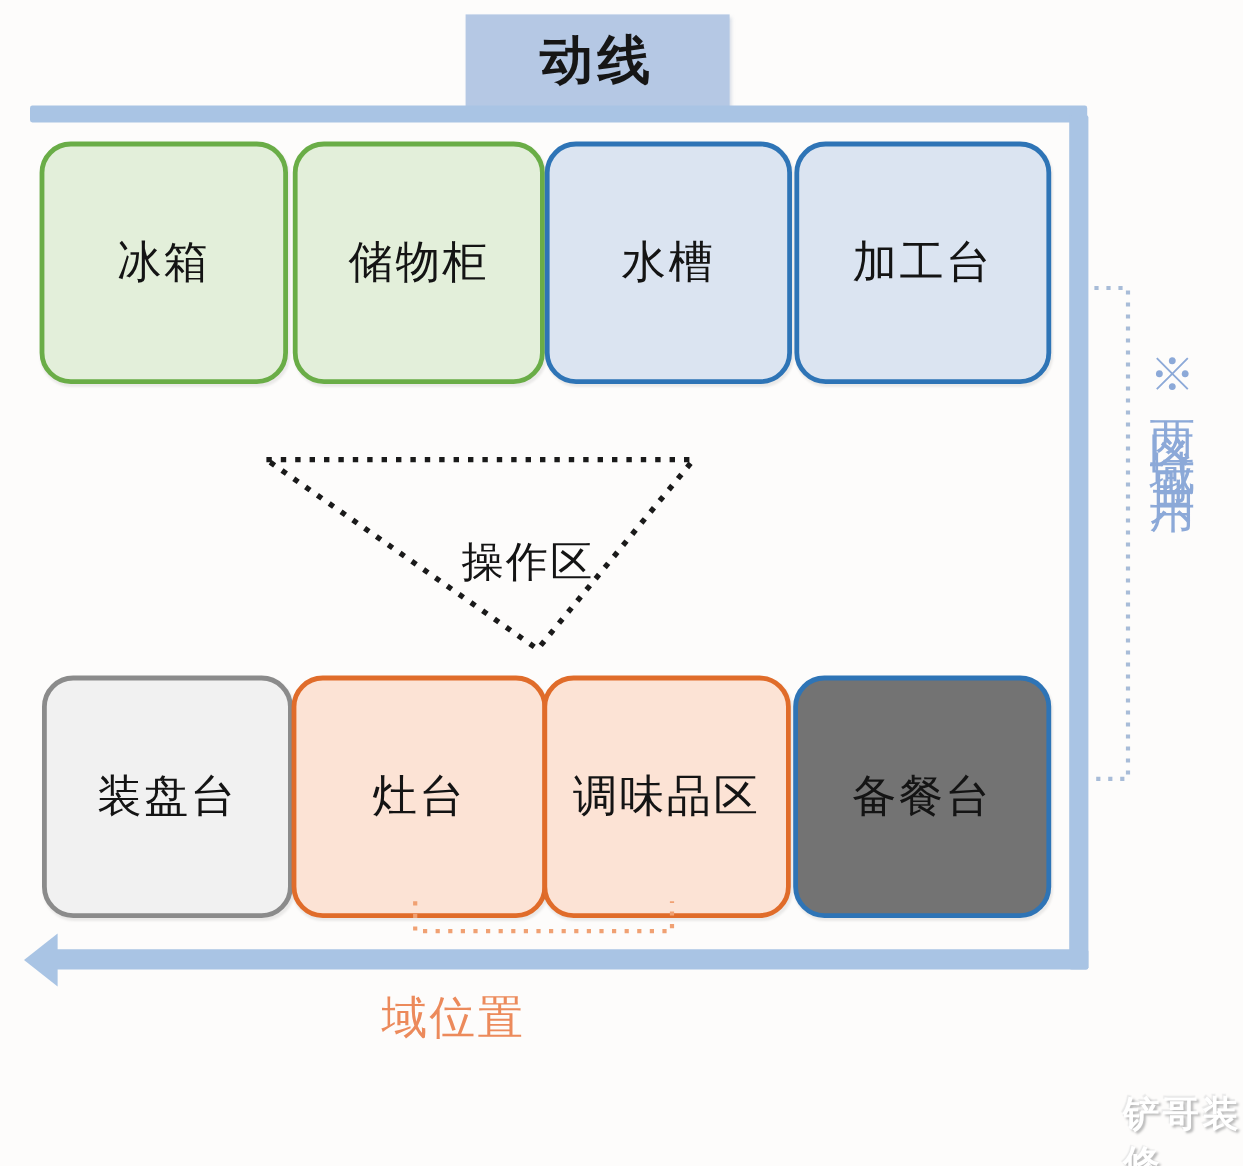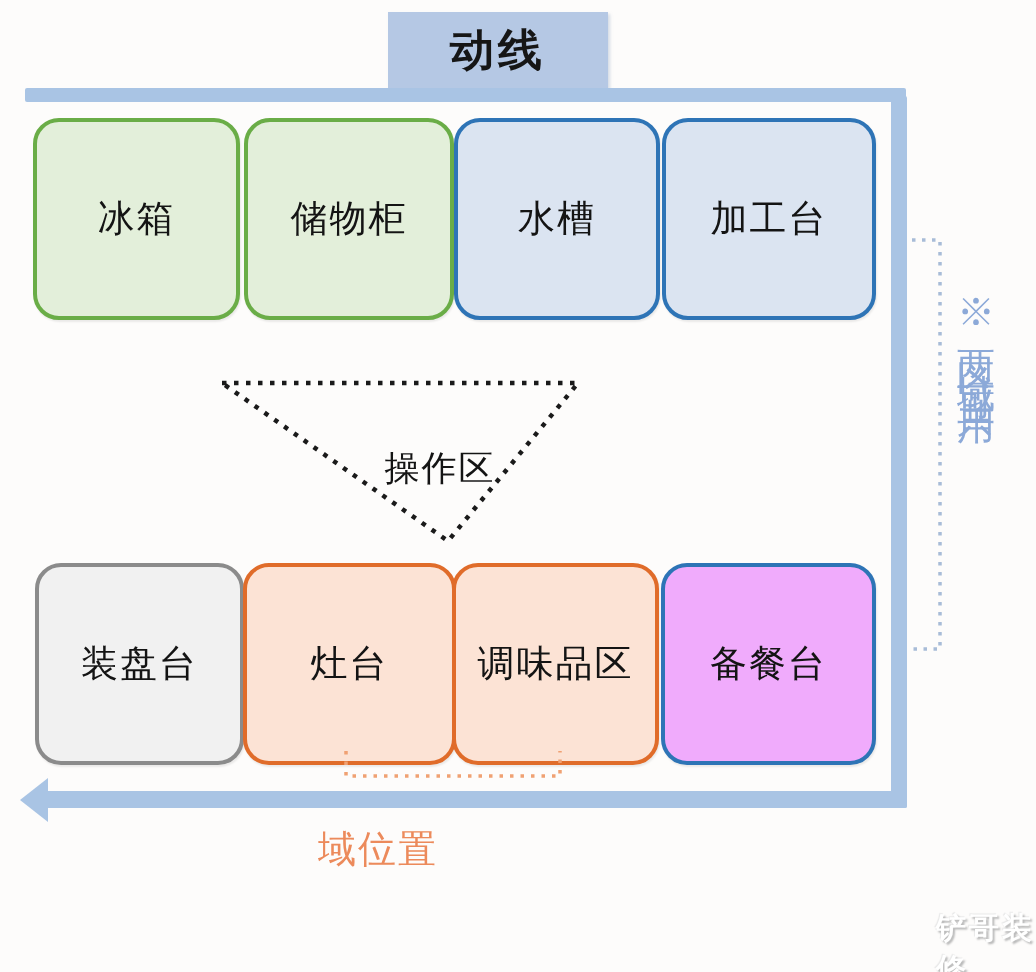--- a/index.html
+++ b/index.html
@@ -75,21 +75,21 @@
     <div class="zone" style="left: 33px; width: 199px; background-color: rgb(227, 239, 218); border-color: rgb(106, 173, 71);">冰箱</div>
     <div class="zone" style="left: 244px; width: 202px; background-color: rgb(227, 239, 218); border-color: rgb(106, 173, 71);">储物柜</div>
     <div class="zone" style="left: 454px; width: 198px; background-color: rgb(219, 228, 241); border-color: rgb(46, 116, 182);">水槽</div>
     <div class="zone" style="left: 662px; width: 206px; background-color: rgb(219, 228, 241); border-color: rgb(46, 116, 182);">加工台</div>
   </div>
 
   <div class="row-bottom">
     <div class="zone" style="left: 35px; width: 201px; background-color: rgb(241, 241, 241); border-color: rgb(139, 139, 139);">装盘台</div>
     <div class="zone" style="left: 243px; width: 205px; background-color: rgb(252, 227, 213); border-color: rgb(224, 108, 42);">灶台</div>
     <div class="zone" style="left: 452px; width: 199px; background-color: rgb(252, 227, 213); border-color: rgb(224, 108, 42);">调味品区</div>
-    <div class="zone" style="left: 661px; width: 207px; background-color: #f0abfc; border-color: rgb(46, 116, 182);">备餐台</div>
+    <div class="zone" style="left: 661px; width: 207px; background-color: #737373; border-color: rgb(46, 116, 182);">备餐台</div>
   </div>
 
   <svg class="overlay" width="1036" height="972" viewBox="0 0 1036 972">
     <polygon points="222,383 578,383 448,541" fill="none" stroke-width="4.5" stroke-dasharray="4.5 7.5" stroke-linecap="butt" style="stroke: rgb(26, 26, 26);"></polygon>
     <path d="M912 240 L940 240 L940 649 L912 649" fill="none" stroke-width="3.5" stroke-dasharray="3.5 6.5" style="stroke: rgb(168, 188, 216);"></path>
     <path d="M346 751 L346 776 L560 776 L560 751" fill="none" stroke-width="3.5" stroke-dasharray="3.5 7" style="stroke: rgb(240, 161, 115);"></path>
   </svg>
 
   <div class="opzone-label">操作区</div>
 

